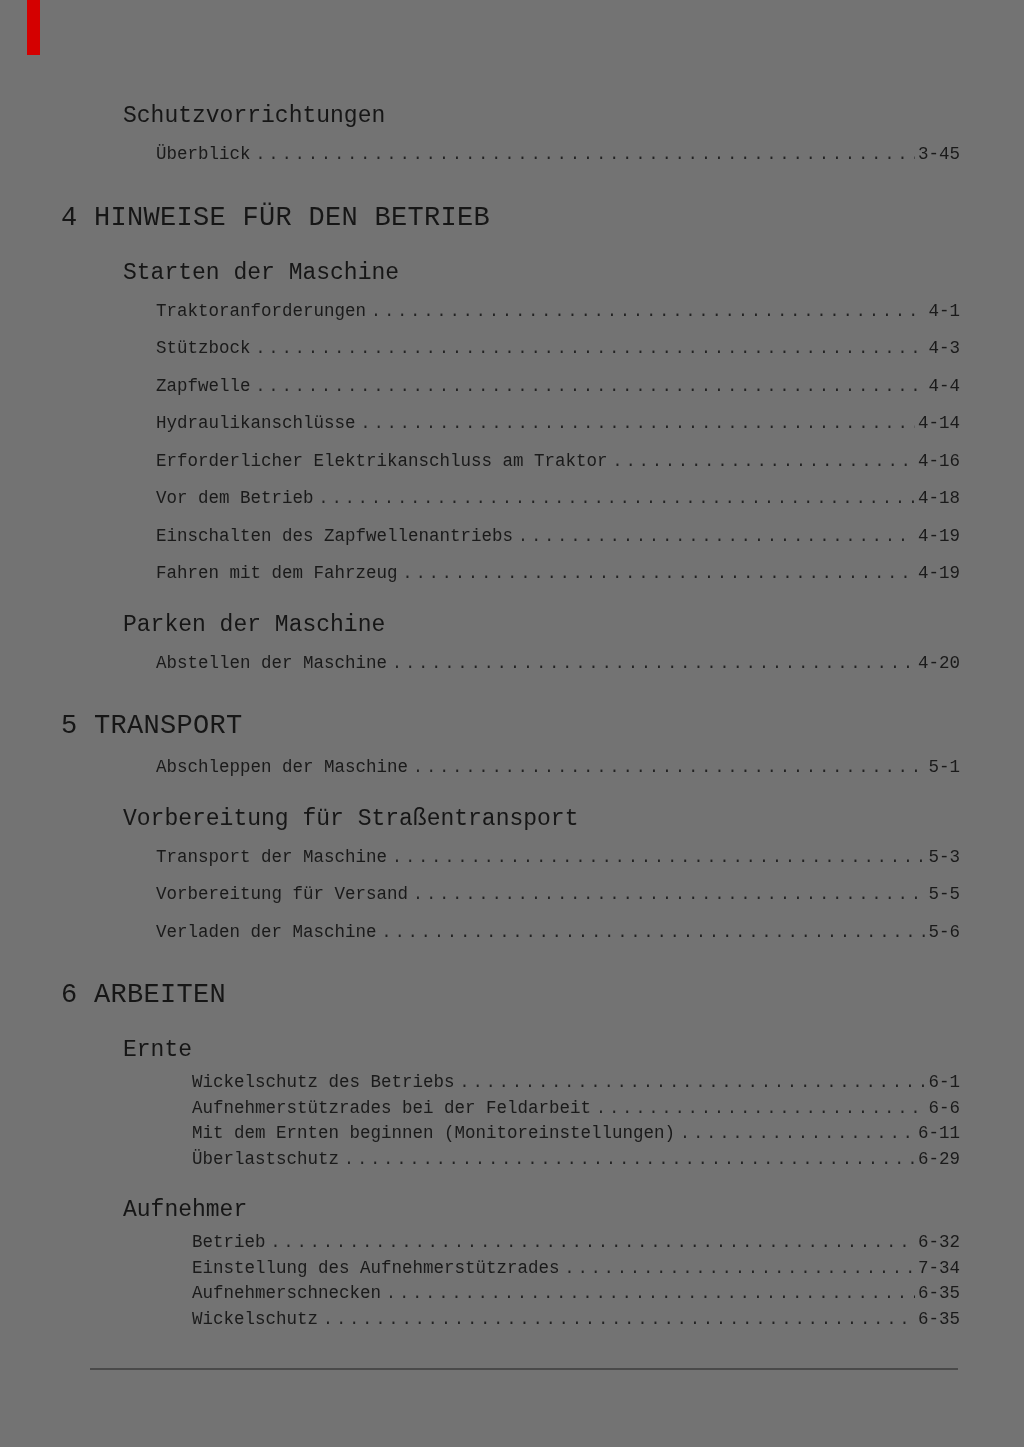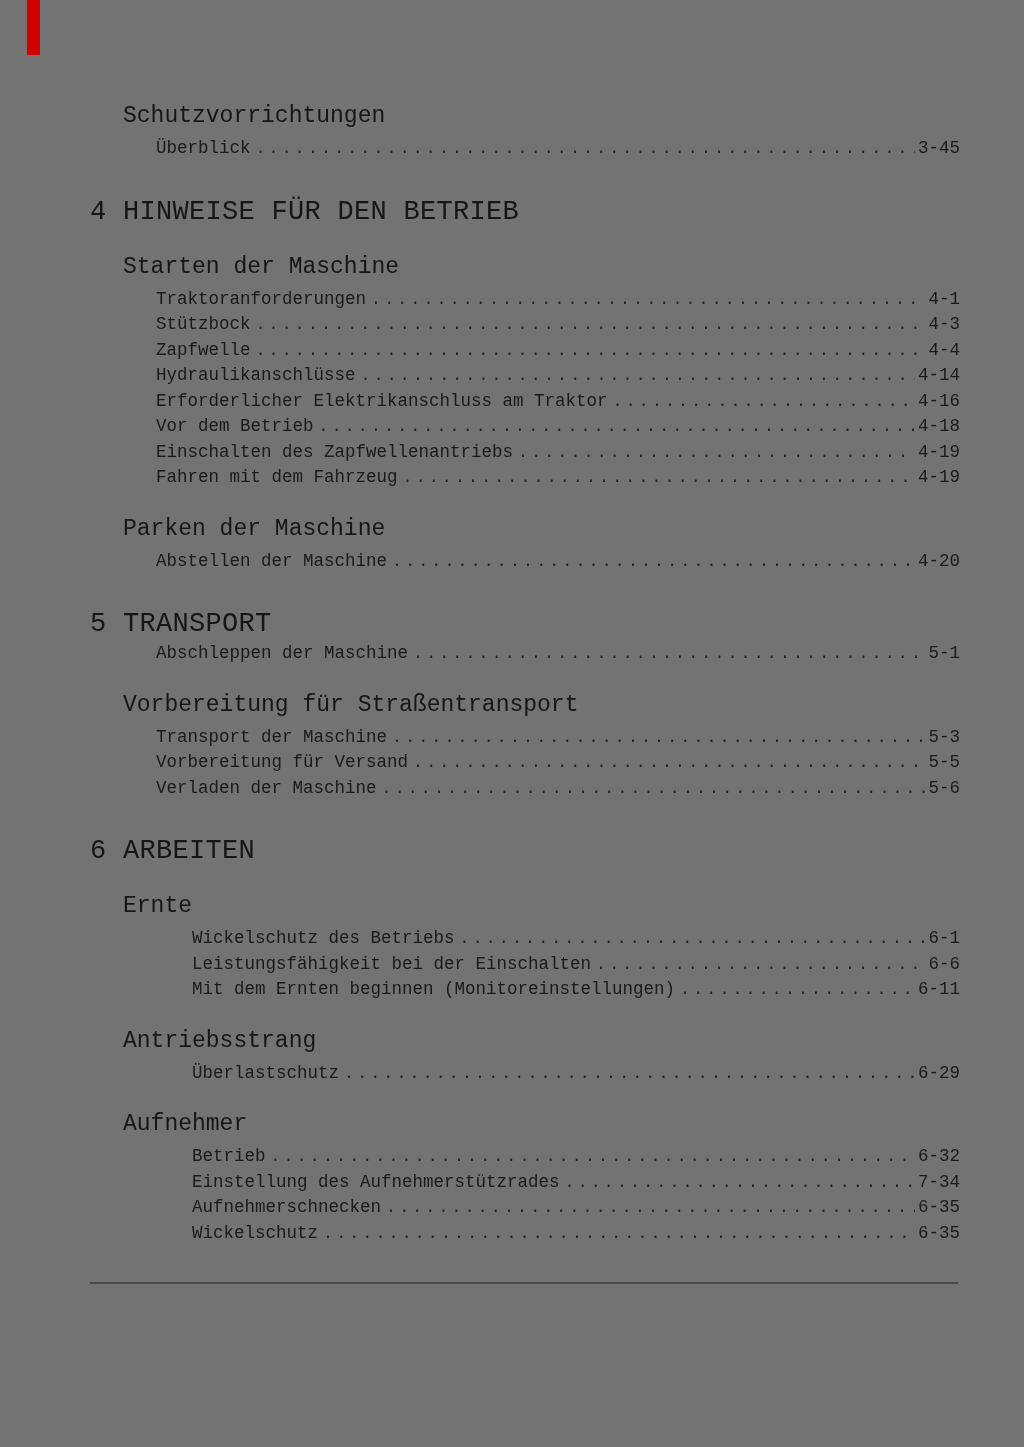--- a/index.html
+++ b/index.html
@@ -19,21 +19,21 @@
     width: 13px;
     height: 55px;
     background: #d40000;
   }
   .content { padding-top: 102px; }
 
   h1.chapter {
     font-size: 27px;
     line-height: 33px;
     font-weight: 400;
-    margin: 34px 0 0 90px;
+    margin: 34px 0 0 61px;
     letter-spacing: 0.3px;
     color: #161616;
   }
   h2.section {
     font-size: 23px;
     line-height: 28px;
     font-weight: 400;
     margin: 24px 0 6px 123px;
     color: #161616;
   }
@@ -41,21 +41,21 @@
   h2.section.top { margin-top: 0; }
 
   .entry {
     display: flex;
     align-items: baseline;
     font-size: 17.5px;
     line-height: 24.5px;
     margin-right: 64px;
     color: #1a1a1a;
   }
-  .entry.ind1 { margin-left: 156px; }
+  .entry.ind1 { margin-left: 156px; margin-top: 12px; }
   .entry.ind2 { margin-left: 192px; }
   .entry .t { white-space: nowrap; }
   .entry .dots {
     flex: 1;
     overflow: hidden;
     white-space: nowrap;
     margin: 0 3px 0 5px;
     color: #222222;
   }
   .entry .dots::after {
@@ -166,31 +166,30 @@
 
     <h1 class="chapter">6 ARBEITEN</h1>
 
     <h2 class="section first">Ernte</h2>
     <div class="entry ind2">
       <span class="t">Wickelschutz des Betriebs</span>
       <span class="dots"></span>
       <span class="pg">6-1</span>
     </div>
     <div class="entry ind2">
-      <span class="t">Leistungsfähigkeit bei der Einschalten</span>
+      <span class="t">Aufnehmerstützrades bei der Feldarbeit</span>
       <span class="dots"></span>
       <span class="pg">6-6</span>
     </div>
     <div class="entry ind2">
       <span class="t">Mit dem Ernten beginnen (Monitoreinstellungen)</span>
       <span class="dots"></span>
       <span class="pg">6-11</span>
     </div>
 
-    <h2 class="section">Antriebsstrang</h2>
     <div class="entry ind2">
       <span class="t">Überlastschutz</span>
       <span class="dots"></span>
       <span class="pg">6-29</span>
     </div>
 
     <h2 class="section">Aufnehmer</h2>
     <div class="entry ind2">
       <span class="t">Betrieb</span>
       <span class="dots"></span>

